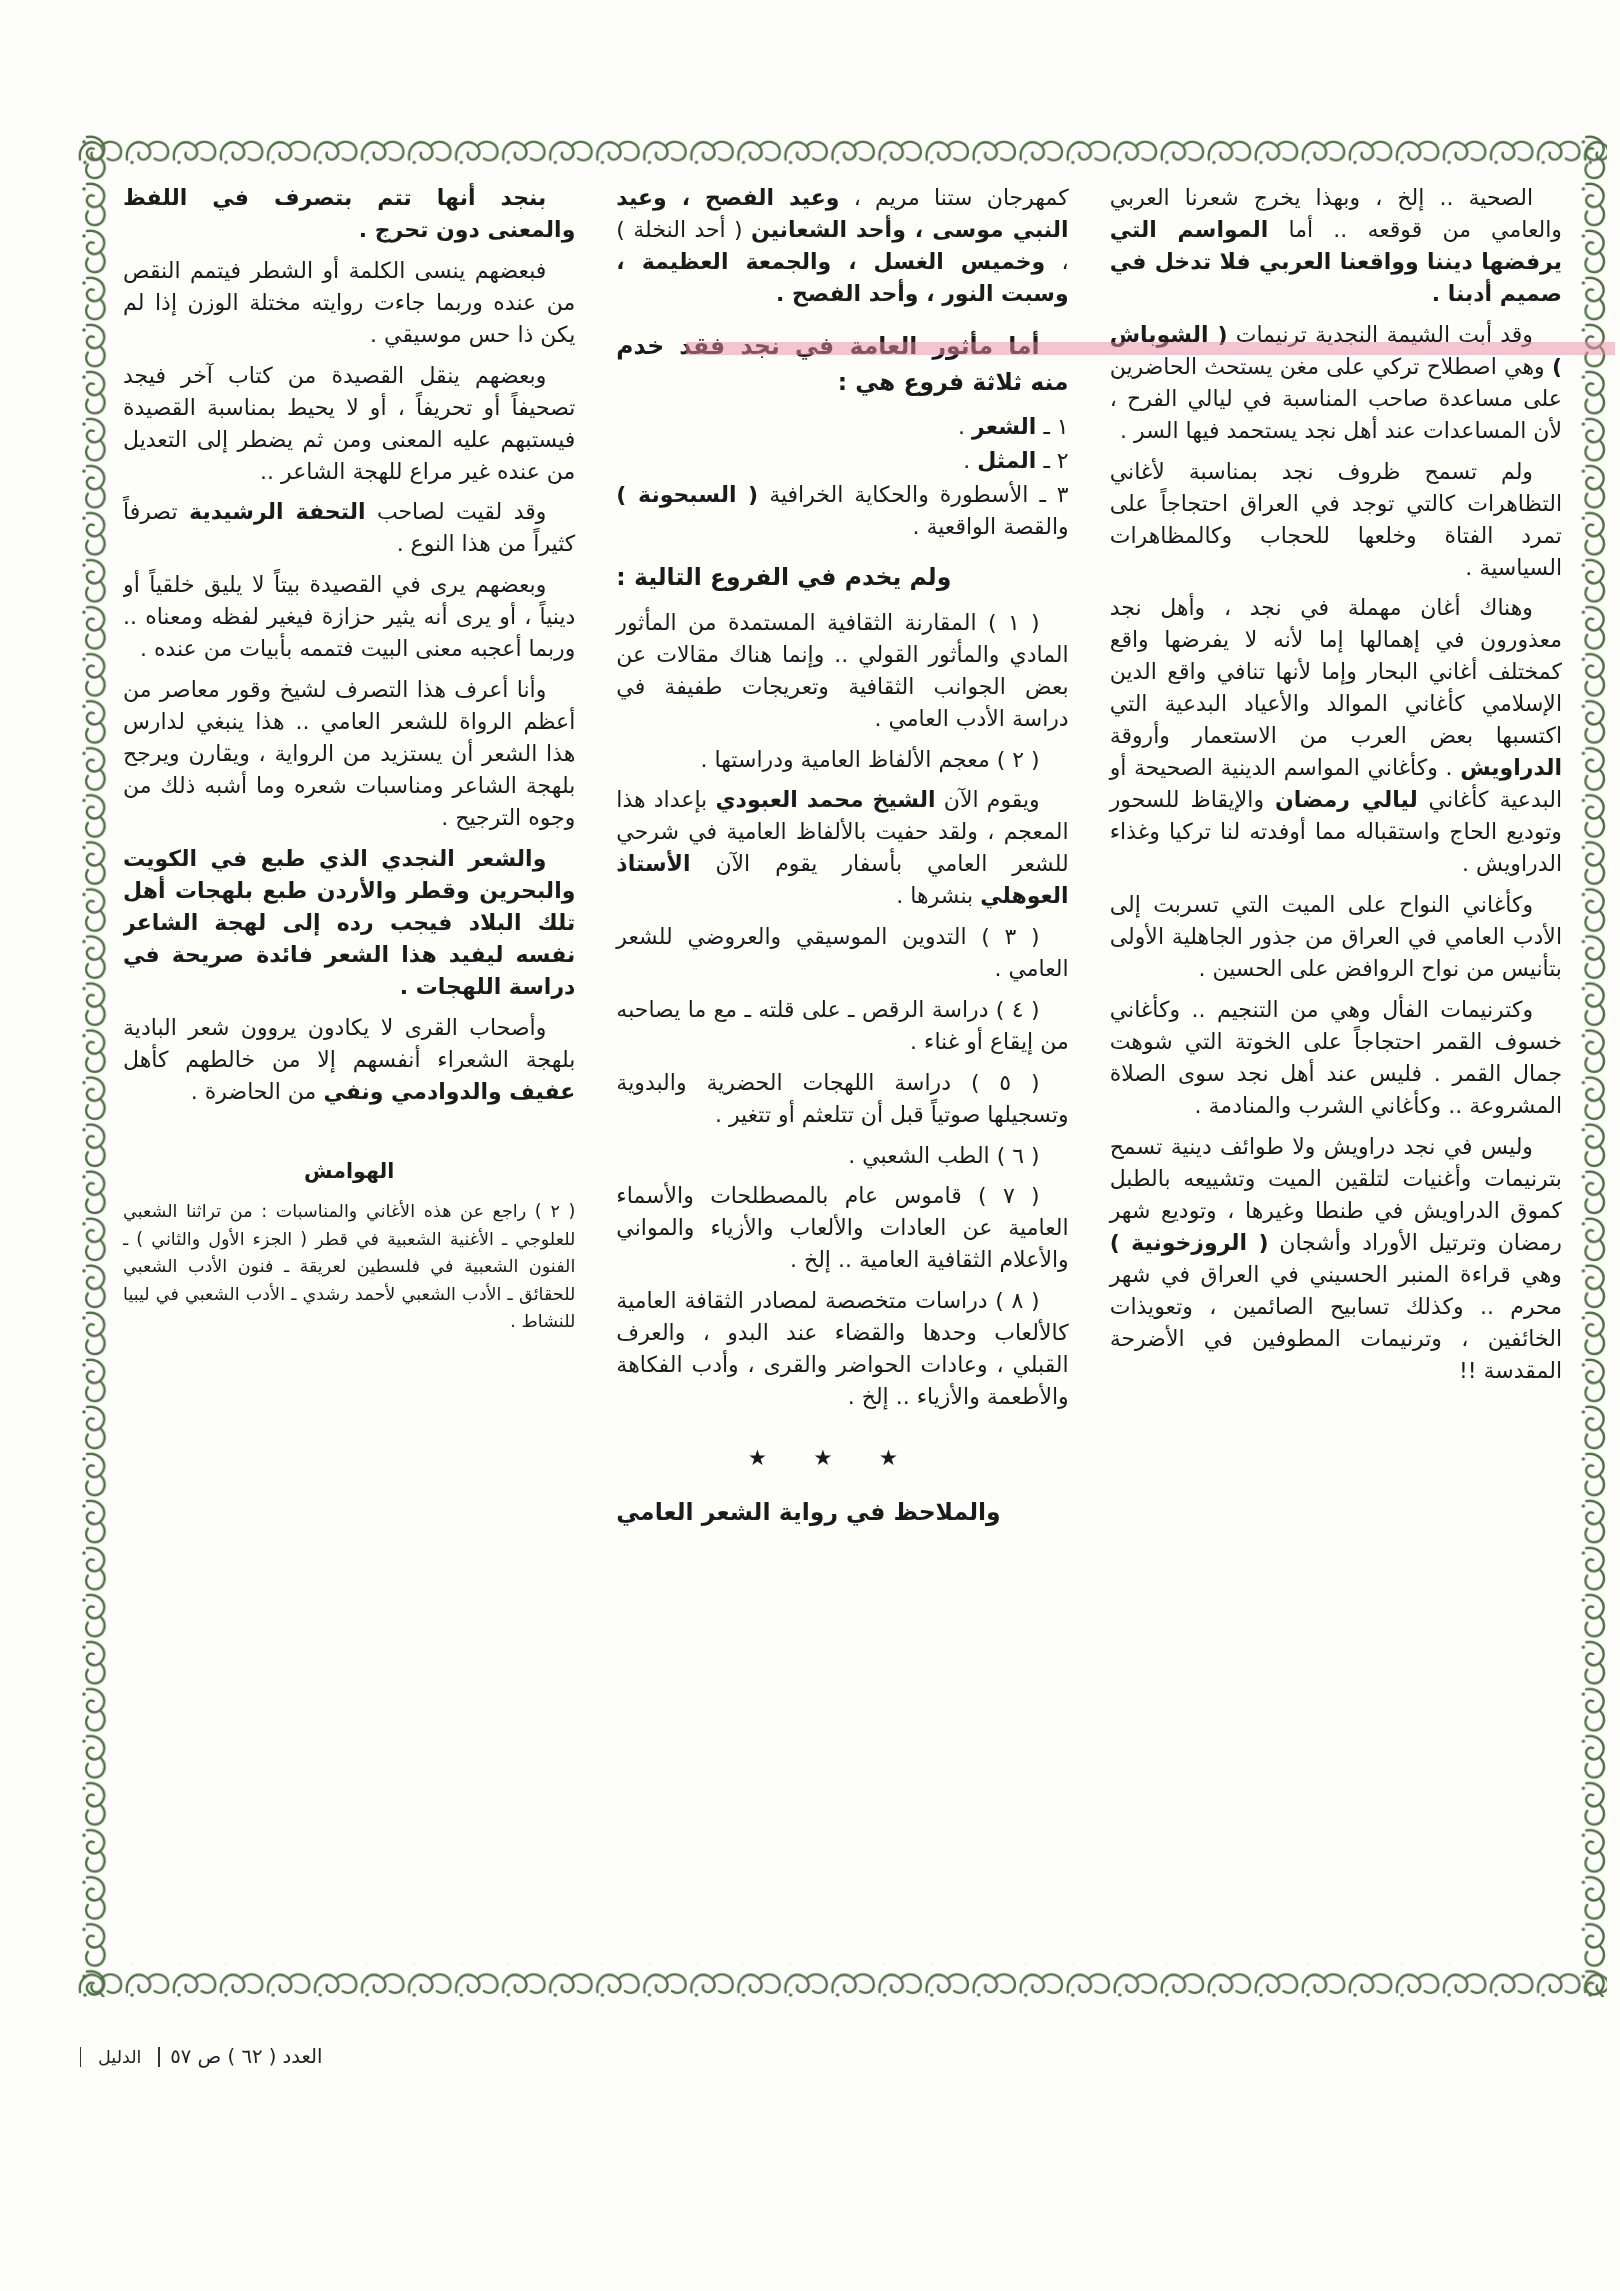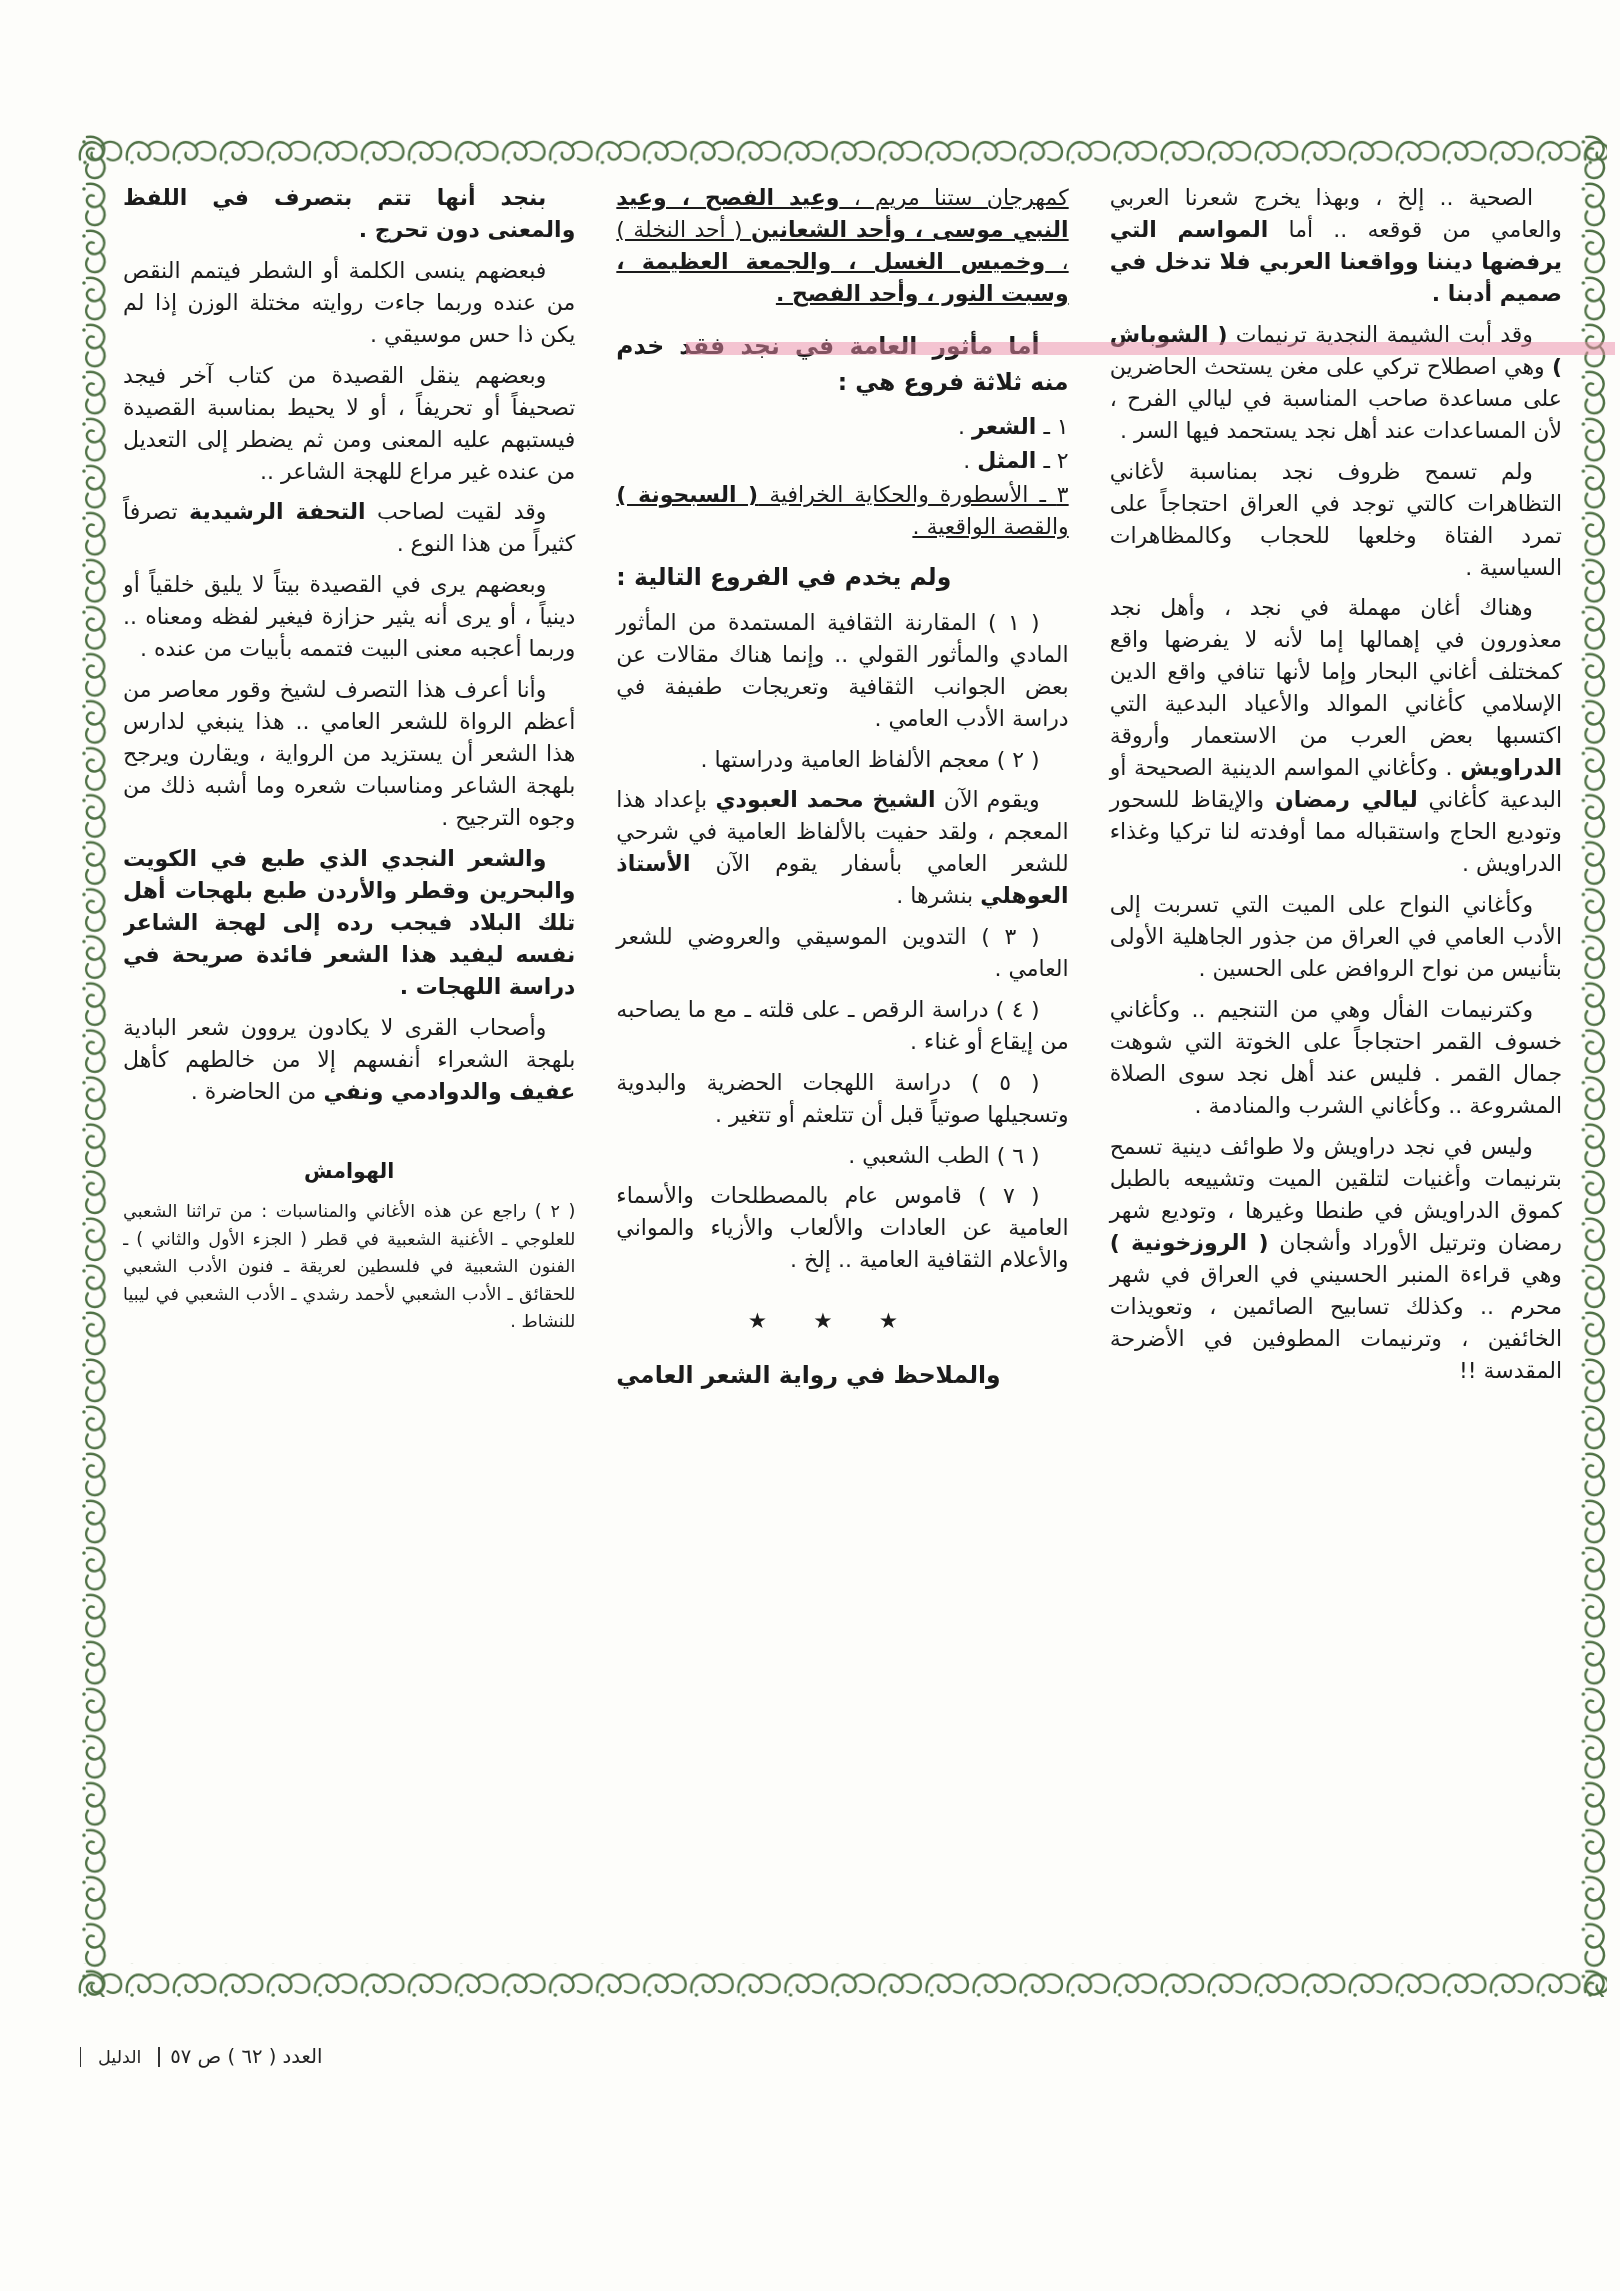--- a/index.html
+++ b/index.html
@@ -11,21 +11,21 @@
   }
   .frame { position:absolute; left:78px; top:135px; width:1529px; height:1862px; }
   .content {
     position:absolute; left:123px; top:182px; width:1439px; height:1776px;
     direction:rtl; overflow:hidden;
   }
   .cols { display:flex; gap:41px; height:100%; }
   .col { flex:1 1 0; min-width:0; }
   .para { margin:0 0 8.8px 0; text-align:justify; line-height:32px; font-size:22px; }
   .p   { text-indent:29px; }
-  .p0  { text-indent:0;text-decoration:underline; }
+  .p0  { text-indent:0; }
   .pb  { text-indent:29px; font-weight:bold; }
   .hj  { font-weight:bold; font-size:23.5px; line-height:36px; margin:17.6px 0 11.8px; text-indent:29px; }
   .hc  { font-weight:bold; font-size:23.5px; line-height:36px; text-align:left; margin:15.7px 0 11.8px; }
   .li  { text-align:right; margin:2px 0; }
   .stars { text-align:center; letter-spacing:19.6px; font-size:21.6px; margin:29px 0 19.6px; text-indent:19.6px; }
   .fnh { font-weight:bold; text-align:center; font-size:20.6px; margin:47px 0 11.8px; }
   .fn  { font-size:17.6px; line-height:27.4px; margin:0 0 4.9px 0; text-align:justify; }
   .bold { font-weight:bold; }
   .pink-highlight {
     position:absolute; left:686px; top:342px; width:929px; height:12.7px;
@@ -92,20 +92,21 @@
           <p class="para p0"><span>٣ ـ الأسطورة والحكاية الخرافية </span><span class="bold">( السبحونة )</span><span> والقصة الواقعية .</span></p>
           <p class="para hc"><span class="bold">ولم يخدم في الفروع التالية :</span></p>
           <p class="para p"><span>( ١ ) المقارنة الثقافية المستمدة من المأثور المادي والمأثور القولي .. وإنما هناك مقالات عن بعض الجوانب الثقافية وتعريجات طفيفة في دراسة الأدب العامي .</span></p>
           <p class="para p"><span>( ٢ ) معجم الألفاظ العامية ودراستها .</span></p>
           <p class="para p"><span>ويقوم الآن </span><span class="bold">الشيخ محمد العبودي</span><span> بإعداد هذا المعجم ، ولقد حفيت بالألفاظ العامية في شرحي للشعر العامي بأسفار يقوم الآن </span><span class="bold">الأستاذ العوهلي</span><span> بنشرها .</span></p>
           <p class="para p"><span>( ٣ ) التدوين الموسيقي والعروضي للشعر العامي .</span></p>
           <p class="para p"><span>( ٤ ) دراسة الرقص ـ على قلته ـ مع ما يصاحبه من إيقاع أو غناء .</span></p>
           <p class="para p"><span>( ٥ ) دراسة اللهجات الحضرية والبدوية وتسجيلها صوتياً قبل أن تتلعثم أو تتغير .</span></p>
           <p class="para p"><span>( ٦ ) الطب الشعبي .</span></p>
           <p class="para p"><span>( ٧ ) قاموس عام بالمصطلحات والأسماء العامية عن العادات والألعاب والأزياء والمواني والأعلام الثقافية العامية .. إلخ .</span></p>
+          <p class="para p"><span>( ٨ ) دراسات متخصصة لمصادر الثقافة العامية كالألعاب وحدها والقضاء عند البدو ، والعرف القبلي ، وعادات الحواضر والقرى ، وأدب الفكاهة والأطعمة والأزياء .. إلخ .</span></p>
           <p class="para stars"><span>★ ★ ★</span></p>
           <p class="para hc"><span class="bold">والملاحظ في رواية الشعر العامي</span></p>
         </div>
       <div class="col">
           <p class="para pb"><span class="bold">بنجد أنها تتم بتصرف في اللفظ والمعنى دون تحرج .</span></p>
           <p class="para p"><span>فبعضهم ينسى الكلمة أو الشطر فيتمم النقص من عنده وربما جاءت روايته مختلة الوزن إذا لم يكن ذا حس موسيقي .</span></p>
           <p class="para p"><span>وبعضهم ينقل القصيدة من كتاب آخر فيجد تصحيفاً أو تحريفاً ، أو لا يحيط بمناسبة القصيدة فيستبهم عليه المعنى ومن ثم يضطر إلى التعديل من عنده غير مراع للهجة الشاعر ..</span></p>
           <p class="para p"><span>وقد لقيت لصاحب </span><span class="bold">التحفة الرشيدية</span><span> تصرفاً كثيراً من هذا النوع .</span></p>
           <p class="para p"><span>وبعضهم يرى في القصيدة بيتاً لا يليق خلقياً أو دينياً ، أو يرى أنه يثير حزازة فيغير لفظه ومعناه .. وربما أعجبه معنى البيت فتممه بأبيات من عنده .</span></p>
           <p class="para p"><span>وأنا أعرف هذا التصرف لشيخ وقور معاصر من أعظم الرواة للشعر العامي .. هذا ينبغي لدارس هذا الشعر أن يستزيد من الرواية ، ويقارن ويرجح بلهجة الشاعر ومناسبات شعره وما أشبه ذلك من وجوه الترجيح .</span></p>

